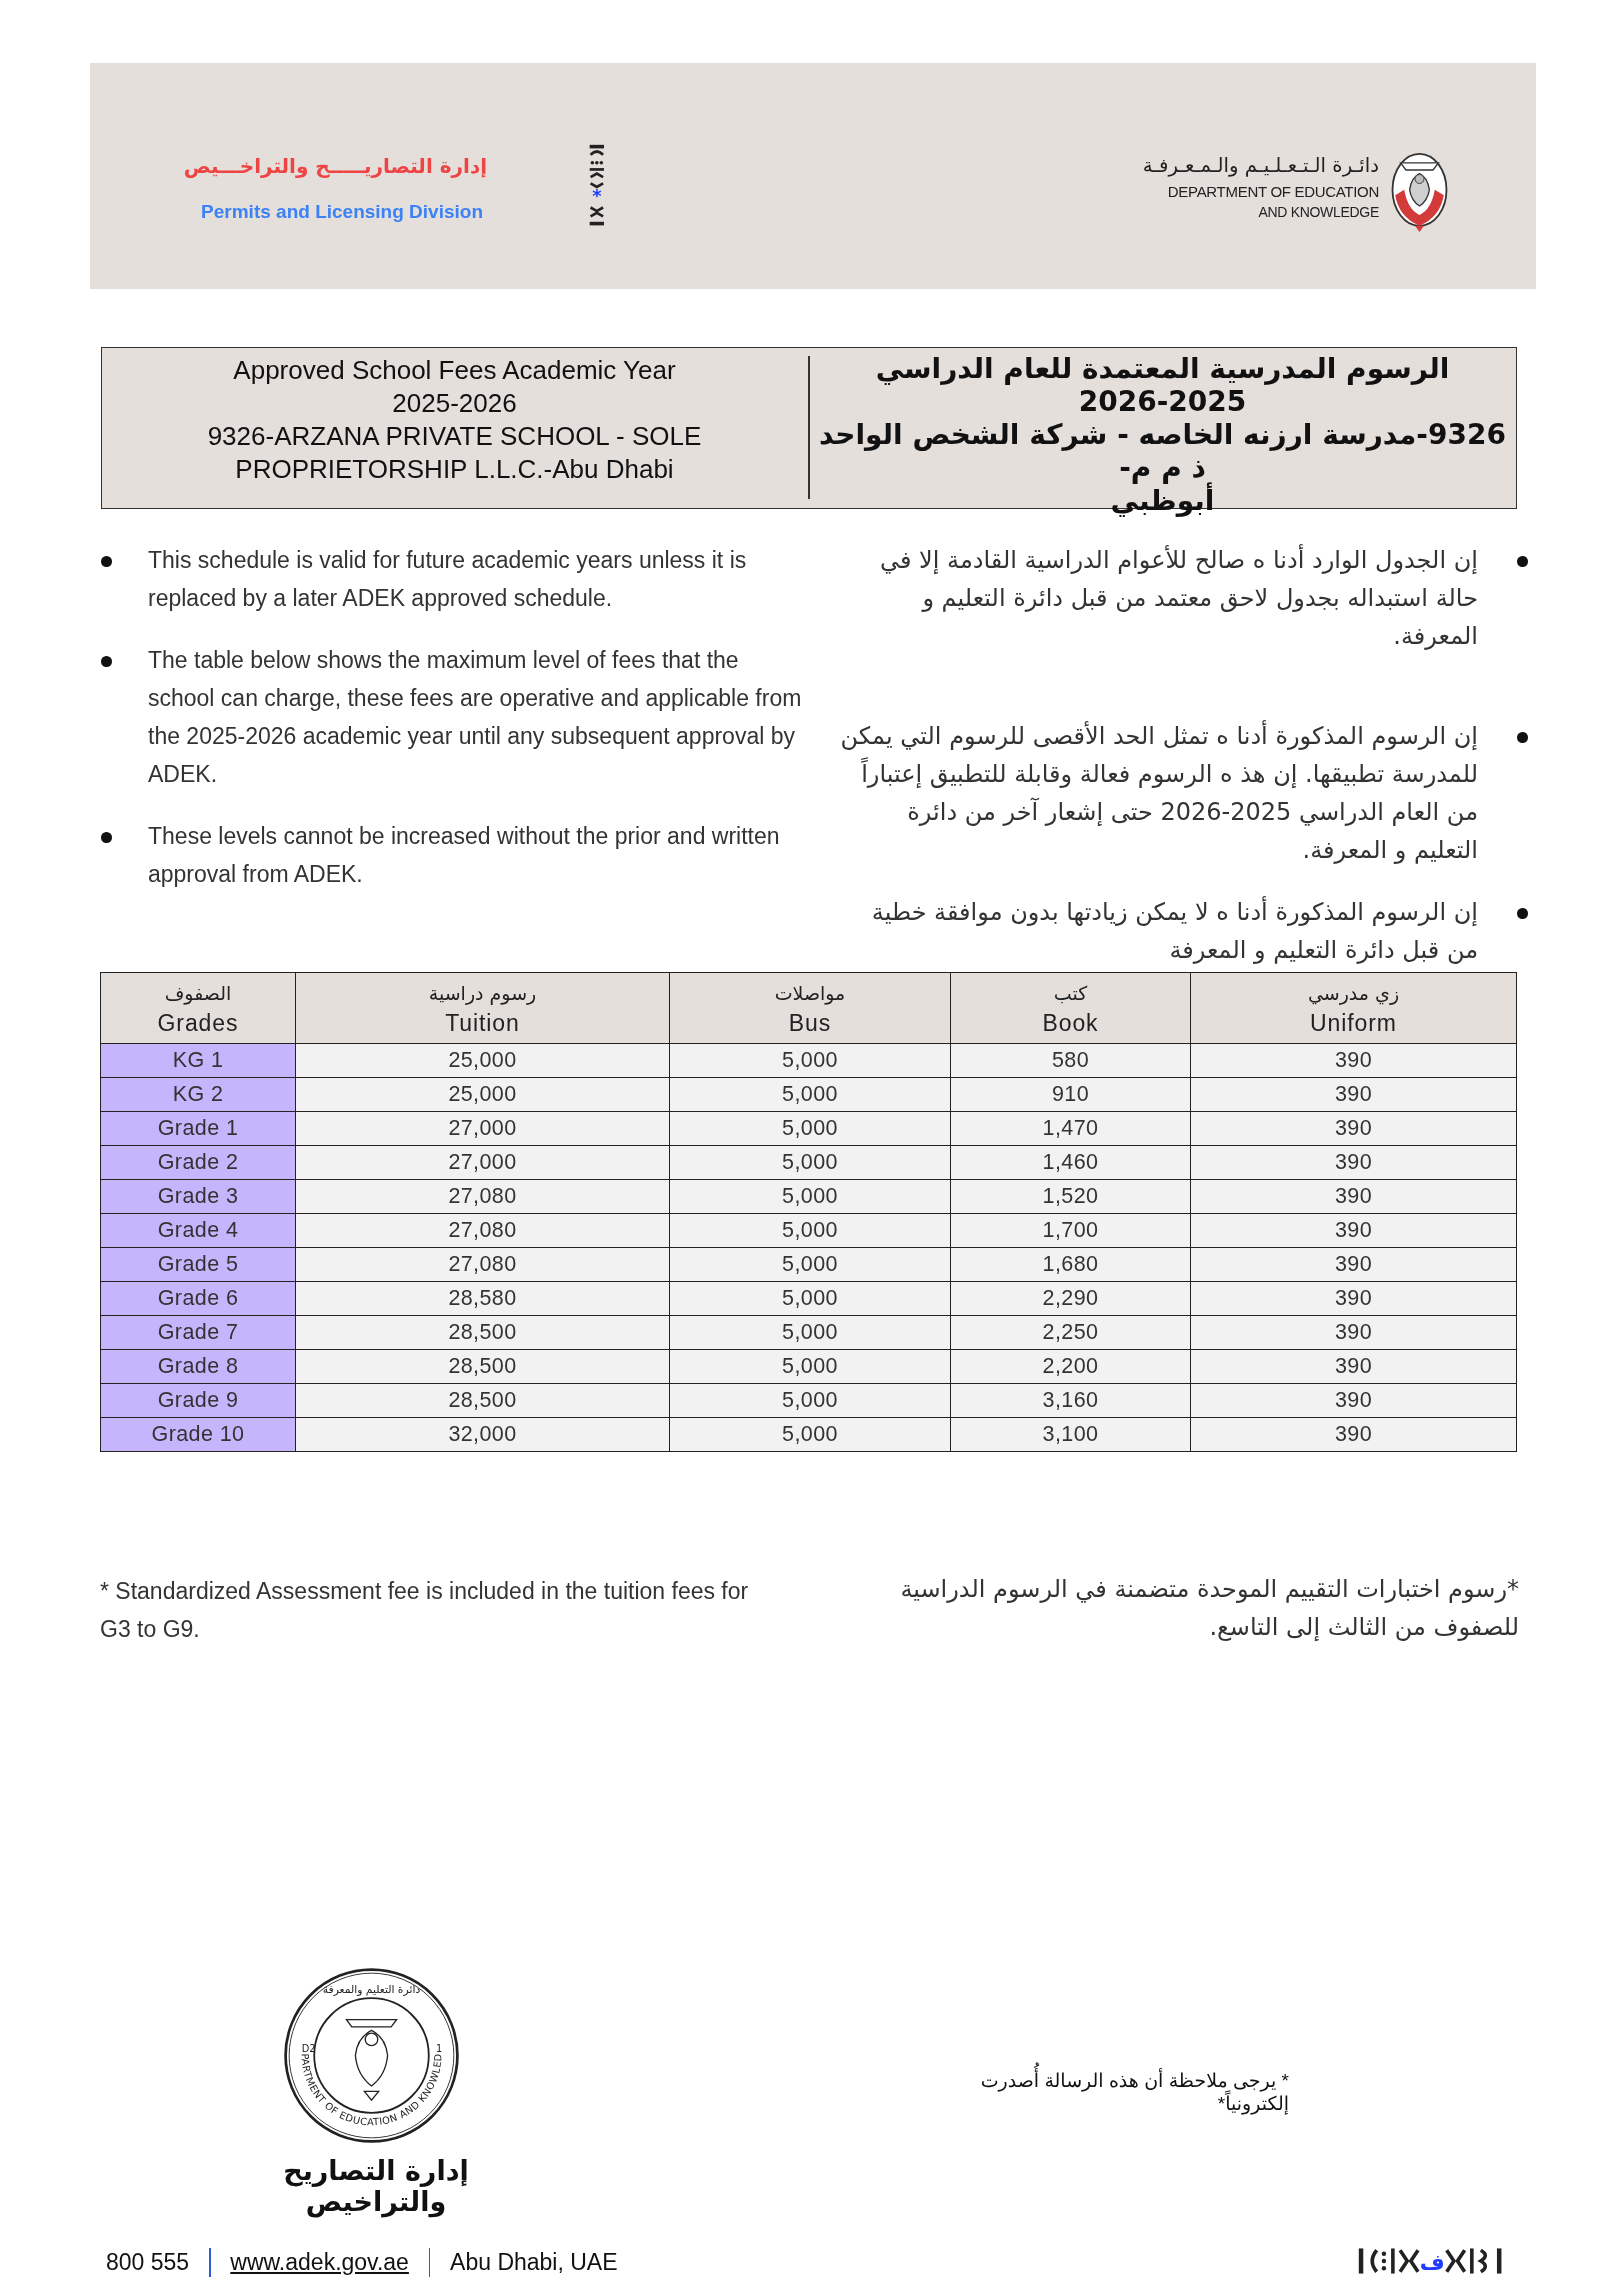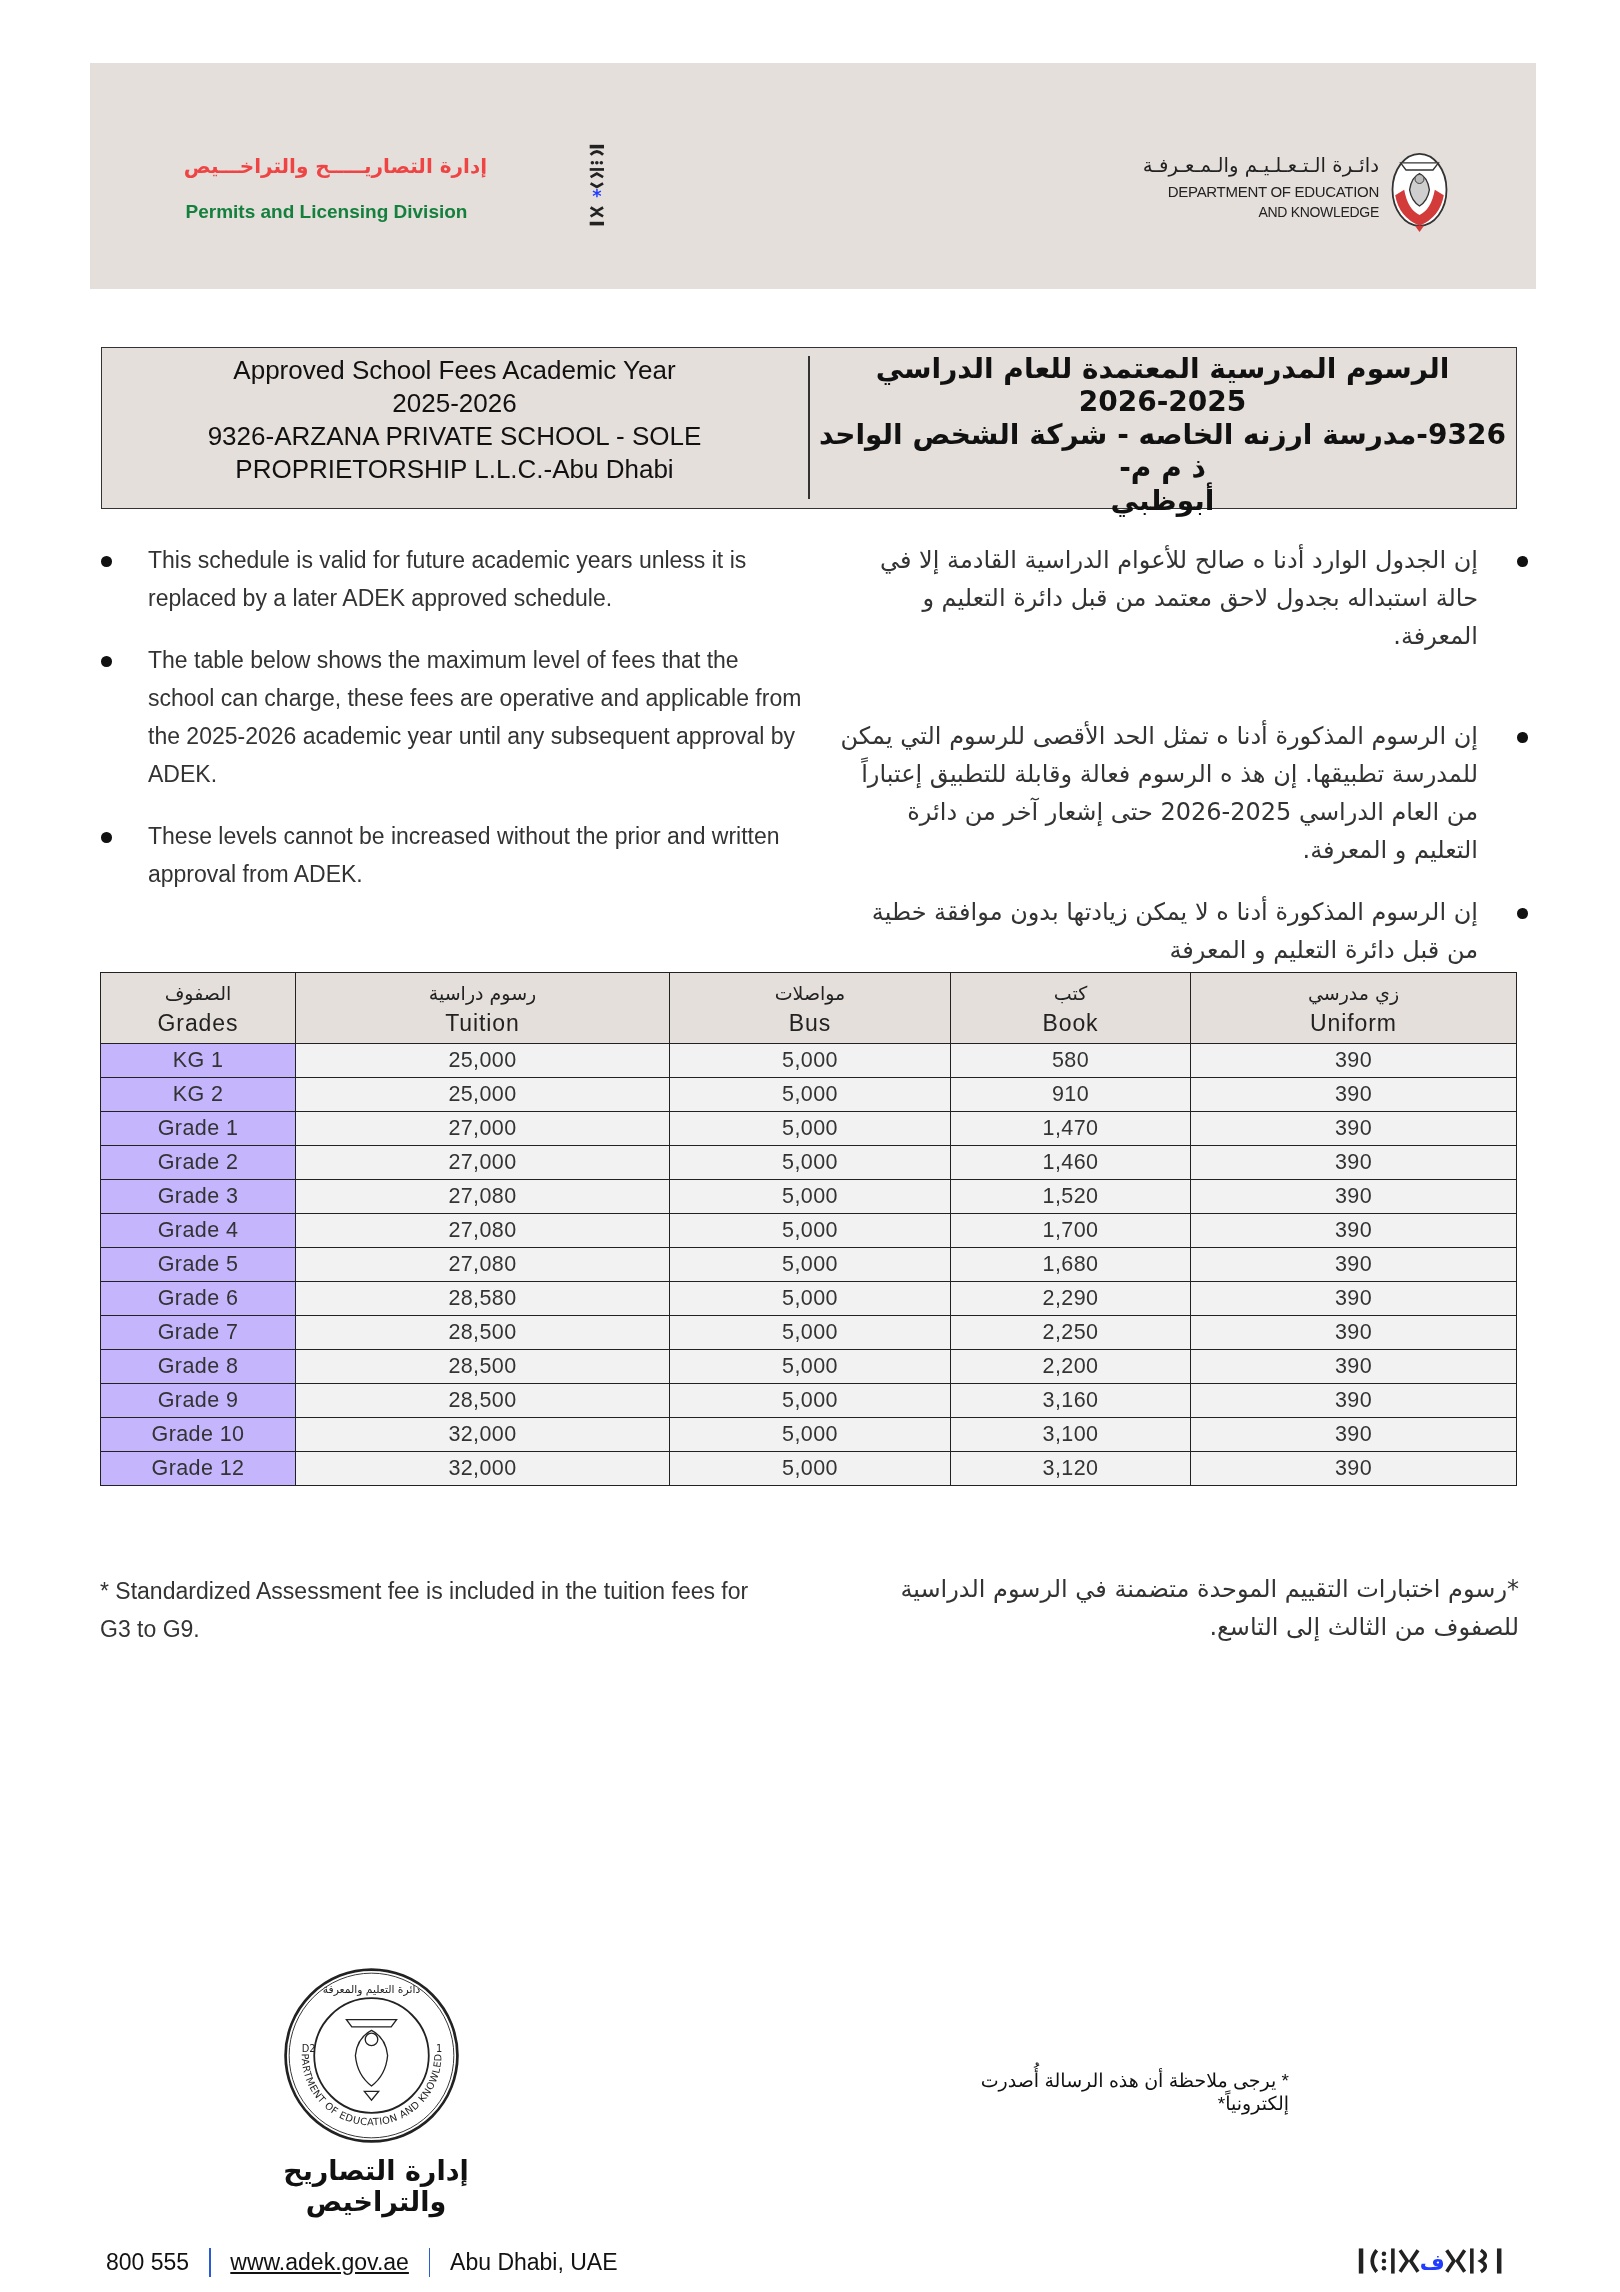--- a/index.html
+++ b/index.html
@@ -3,21 +3,21 @@
 <meta charset="utf-8">
 <style>
   html, body { margin: 0; padding: 0; background: #ffffff; }
   body { width: 1620px; height: 2293px; position: relative; overflow: hidden;
          font-family: "DejaVu Sans", sans-serif; color: #222; }
   .abs { position: absolute; }
 
   
   .header-band { left: 90px; top: 63px; width: 1446px; height: 226px; background: #e5dfdc; }
   .division-ar { left: 174px; top: 154px; width: 313px; text-align: right; font-size: 20px; font-weight: bold; color: #ef4444; direction: rtl; white-space: nowrap; }
-  .division-en { left: 170px; top: 201px; width: 313px; text-align: center; font-size: 19px; font-weight: bold; color: #15803d; white-space: nowrap; font-family: "Liberation Sans", sans-serif; }
+  .division-en { left: 170px; top: 201px; width: 313px; text-align: right; font-size: 19px; font-weight: bold; color: #3b82f6; white-space: nowrap; font-family: "Liberation Sans", sans-serif; }
   .brand-vert { left: 587px; top: 143px; width: 19.7px; height: 86px; }
   .dek-ar { left: 1155px; top: 154px; width: 224px; text-align: right; font-size: 19.7px; color: #222; direction: rtl; white-space: nowrap; }
   .dek-en1 { left: 1128px; top: 183px; width: 251px; text-align: right; font-size: 15px; color: #222; font-family: "Liberation Sans", sans-serif; letter-spacing: -0.3px; white-space: nowrap; }
   .dek-en2 { left: 1128px; top: 204px; width: 251px; text-align: right; font-size: 14px; color: #222; font-family: "Liberation Sans", sans-serif; letter-spacing: -0.3px; white-space: nowrap; }
   .emblem { left: 1388px; top: 143px; width: 63px; height: 90px; }
 
   
   .title-box { left: 101px; top: 347px; width: 1416px; height: 162px; background: #e5dfdc; border: 1.8px solid #333; box-sizing: border-box; }
   .title-divider { left: 808px; top: 356px; width: 1.8px; height: 143px; background: #333; }
   .title-en { left: 103px; top: 354px; width: 703px; text-align: center; font-size: 26px; line-height: 33px; color: #111; font-family: "Liberation Sans", sans-serif; }
@@ -245,27 +245,20 @@
         <td>28,500</td>
         <td>5,000</td>
         <td>3,160</td>
         <td>390</td>
       </tr>
       <tr>
         <td class="grade">Grade 10</td>
         <td>32,000</td>
         <td>5,000</td>
         <td>3,100</td>
-        <td>390</td>
-      </tr>
-      <tr>
-        <td class="grade">Grade 12</td>
-        <td>32,000</td>
-        <td>5,000</td>
-        <td>3,120</td>
         <td>390</td>
       </tr>
     </tbody>
 </table>
 
 <div class="abs note-en">* Standardized Assessment fee is included in the tuition fees for G3 to G9.</div>
 <div class="abs note-ar">*رسوم اختبارات التقييم الموحدة متضمنة في الرسوم الدراسية للصفوف من الثالث إلى التاسع.</div>
 
 <svg class="abs stamp" viewBox="0 0 200 200">
   <defs>

